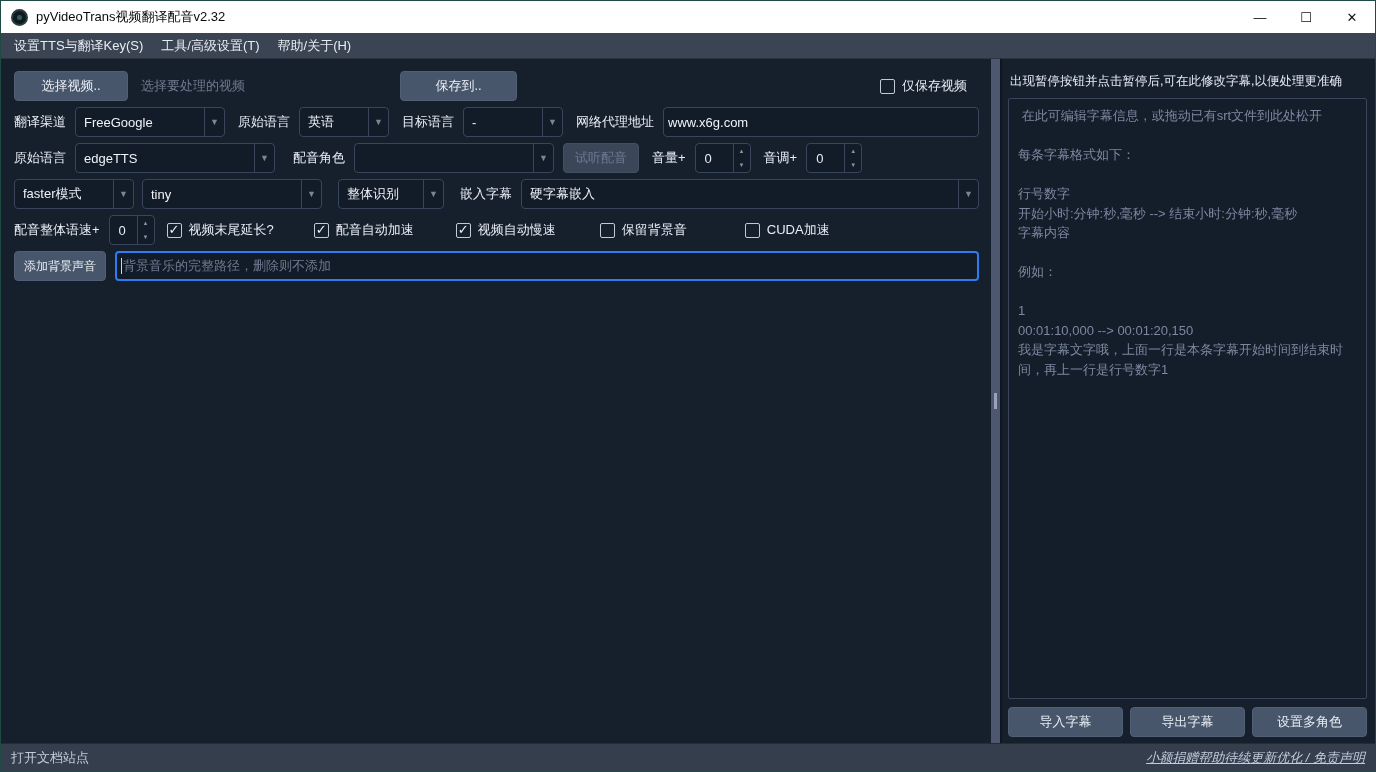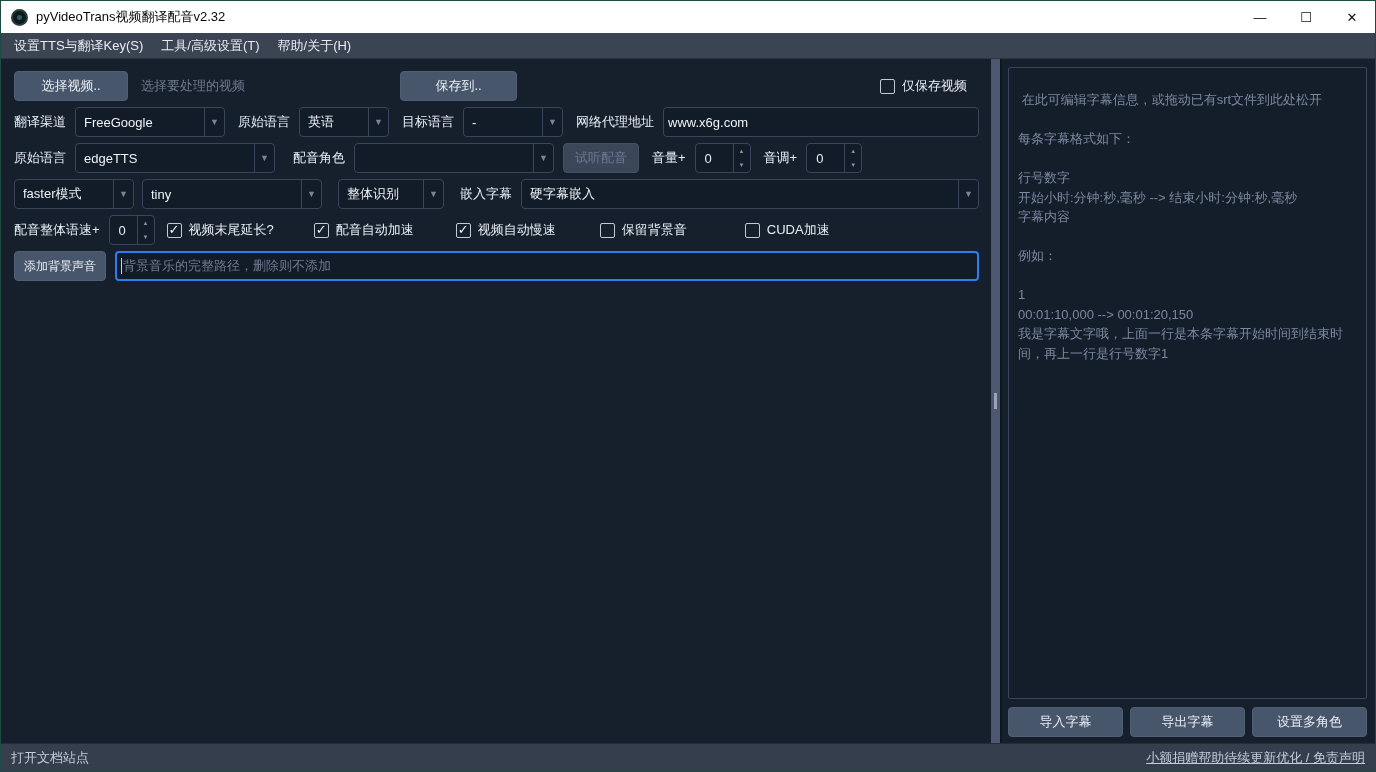--- a/index.html
+++ b/index.html
@@ -55,27 +55,27 @@
   .start-btn { width:200px; height:44px; background:#4b5a70; border:1px solid #66778f; border-radius:4px; display:flex; align-items:center; justify-content:center; font-size:13px; }
 
   
   .splitter { width:9px; background:#4d5770; flex:none; position:relative; margin-left:2px; }
   .splitter .grip { position:absolute; top:50%; left:3px; width:3px; height:16px; margin-top:-8px; background:#9aa3b5; }
   .gap { width:2px; background:#10161f; flex:none; }
 
   
   .rightpanel { width:373px; flex:none; display:flex; flex-direction:column; padding:8px 8px 6px 6px; background:#161f2c; }
   .rp-header { font-size:12.5px; color:#e6ebf4; white-space:nowrap; overflow:hidden; margin:6px 0 8px 2px; flex:none; }
-  .rp-editor { flex:1; border:1px solid #39455a; border-radius:2px; background:#141d2a; color:#7c88a0; padding:22px 9px; white-space:pre-wrap; line-height:1.5; font-size:13px; overflow:hidden; }
+  .rp-editor { flex:1; border:1px solid #39455a; border-radius:2px; background:#141d2a; color:#7c88a0; padding:7px 9px; white-space:pre-wrap; line-height:1.5; font-size:13px; overflow:hidden; }
   .rp-buttons { display:flex; gap:7px; margin-top:8px; flex:none; }
   .rp-buttons .btn { flex:1; height:30px; }
 
   
   .statusbar { height:28px; background:#343e4d; flex:none; display:flex; align-items:center; padding:0 10px; font-size:13px; color:#c3ccdb; border-top:1px solid #232c38; }
-  .status-right { margin-left:auto; text-decoration:underline; color:#c3ccdb; }
+  .status-right { margin-left:auto; text-decoration:underline; color:#c3ccdb;font-style:italic; }
 </style>
 </head>
 <body>
 
 <div class="window">
 
   <div class="titlebar">
     <div class="app-icon"></div>
     <div class="title-text">pyVideoTrans视频翻译配音v2.32</div>
     <div class="win-controls">
@@ -219,20 +219,21 @@
 
 
     </div>
 
     <div class="splitter">
       <div class="grip"></div>
     </div>
     <div class="gap"></div>
 
     <div class="rightpanel">
+      <div class="rp-header">出现暂停按钮并点击暂停后,可在此修改字幕,以便处理更准确</div>
       <div class="rp-editor"> 在此可编辑字幕信息，或拖动已有srt文件到此处松开
 
 每条字幕格式如下：
 
 行号数字
 开始小时:分钟:秒,毫秒 --&gt; 结束小时:分钟:秒,毫秒
 字幕内容
 
 例如：
 

